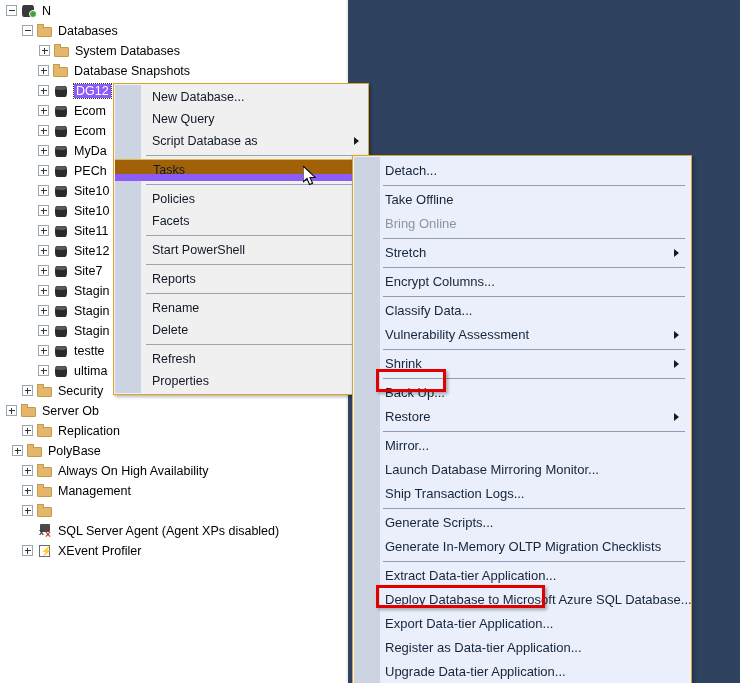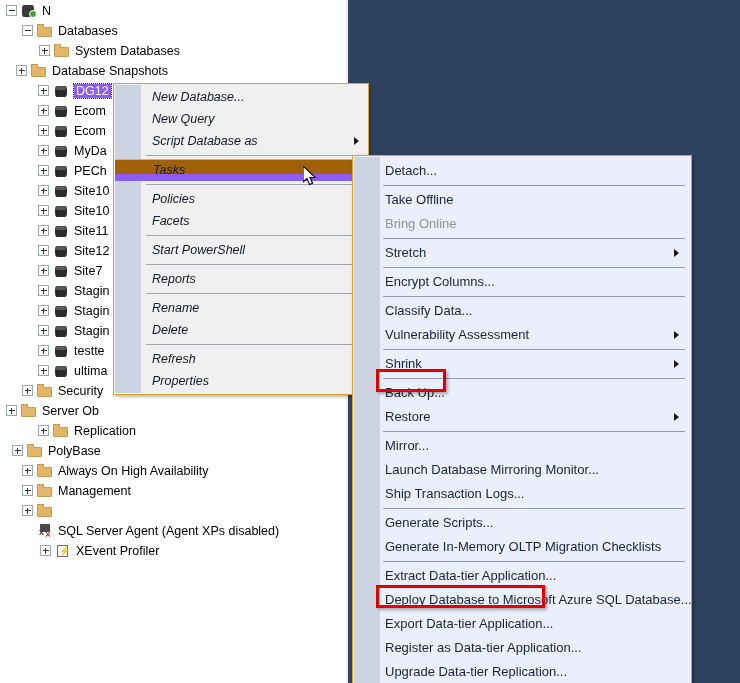--- a/index.html
+++ b/index.html
@@ -269,50 +269,50 @@
   }
 </style>
 </head>
 <body>
 
 <div id="tree-panel">
   <div id="tree-rows">
       <div class="tree-row" style="padding-left: 6px;"><span class="expander"></span><span class="ico server"></span><span class="tree-label">N</span></div>
       <div class="tree-row" style="padding-left: 22px;"><span class="expander"></span><span class="ico folder"></span><span class="tree-label">Databases</span></div>
       <div class="tree-row" style="padding-left: 20px; margin-left: 19px;"><span class="expander plus"></span><span class="ico folder"></span><span class="tree-label">System Databases</span></div>
-      <div class="tree-row" style="padding-left: 16px;"><span class="expander plus"></span><span class="ico folder"></span><span class="tree-label">Database Snapshots</span></div>
+      <div class="tree-row" style="padding-left: 38px;"><span class="expander plus"></span><span class="ico folder"></span><span class="tree-label">Database Snapshots</span></div>
       <div class="tree-row" style="padding-left: 38px;"><span class="expander plus"></span><span class="ico db"></span><span class="tree-label selected">DG12</span></div>
       <div class="tree-row" style="padding-left: 38px;"><span class="expander plus"></span><span class="ico db"></span><span class="tree-label">Ecom</span></div>
       <div class="tree-row" style="padding-left: 38px;"><span class="expander plus"></span><span class="ico db"></span><span class="tree-label">Ecom</span></div>
       <div class="tree-row" style="padding-left: 38px;"><span class="expander plus"></span><span class="ico db"></span><span class="tree-label">MyDa</span></div>
       <div class="tree-row" style="padding-left: 38px;"><span class="expander plus"></span><span class="ico db"></span><span class="tree-label">PECh</span></div>
       <div class="tree-row" style="padding-left: 38px;"><span class="expander plus"></span><span class="ico db"></span><span class="tree-label">Site10</span></div>
       <div class="tree-row" style="padding-left: 38px;"><span class="expander plus"></span><span class="ico db"></span><span class="tree-label">Site10</span></div>
       <div class="tree-row" style="padding-left: 38px;"><span class="expander plus"></span><span class="ico db"></span><span class="tree-label">Site11</span></div>
       <div class="tree-row" style="padding-left: 38px;"><span class="expander plus"></span><span class="ico db"></span><span class="tree-label">Site12</span></div>
       <div class="tree-row" style="padding-left: 38px;"><span class="expander plus"></span><span class="ico db"></span><span class="tree-label">Site7</span></div>
       <div class="tree-row" style="padding-left: 38px;"><span class="expander plus"></span><span class="ico db"></span><span class="tree-label">Stagin</span></div>
       <div class="tree-row" style="padding-left: 38px;"><span class="expander plus"></span><span class="ico db"></span><span class="tree-label">Stagin</span></div>
       <div class="tree-row" style="padding-left: 38px;"><span class="expander plus"></span><span class="ico db"></span><span class="tree-label">Stagin</span></div>
       <div class="tree-row" style="padding-left: 38px;"><span class="expander plus"></span><span class="ico db"></span><span class="tree-label">testte</span></div>
       <div class="tree-row" style="padding-left: 38px;"><span class="expander plus"></span><span class="ico db"></span><span class="tree-label">ultima</span></div>
       <div class="tree-row" style="padding-left: 22px;"><span class="expander plus"></span><span class="ico folder"></span><span class="tree-label">Security</span></div>
       <div class="tree-row" style="padding-left: 6px;"><span class="expander plus"></span><span class="ico folder"></span><span class="tree-label">Server Ob</span></div>
-      <div class="tree-row" style="padding-left: 38px;"><span class="expander plus"></span><span class="ico folder"></span><span class="tree-label">Replication</span></div>
+      <div class="tree-row" style="padding-left: 22px;"><span class="expander plus"></span><span class="ico folder"></span><span class="tree-label">Replication</span></div>
       <div class="tree-row" style="padding-left: 12px;"><span class="expander plus"></span><span class="ico folder"></span><span class="tree-label">PolyBase</span></div>
       <div class="tree-row" style="padding-left: 22px;"><span class="expander plus"></span><span class="ico folder"></span><span class="tree-label">Always On High Availability</span></div>
       <div class="tree-row" style="padding-left: 22px;"><span class="expander plus"></span><span class="ico folder"></span><span class="tree-label">Management</span></div>
       <div class="tree-row" style="padding-left: 22px;"><span class="expander plus"></span><span class="ico folder"></span></div>
       <div class="tree-row" style="padding-left: 22px;"><span class="expander hidden"></span><span class="ico agent"><span class="badge">×</span></span><span class="tree-label">SQL Server Agent (Agent XPs disabled)</span></div>
-      <div class="tree-row" style="padding-left: 40px;"><span class="expander plus"></span><span class="ico xevent"></span><span class="tree-label">XEvent Profiler</span></div>
+      <div class="tree-row" style="padding-left: 22px;"><span class="expander plus"></span><span class="ico xevent"></span><span class="tree-label">XEvent Profiler</span></div>
     </div>
   <div class="scroll-gutter"></div>
 </div>
 
-<div class="ctx-menu" id="ctx-menu" style="left:113px; top:83px; width:256px;font-style:italic;">
+<div class="ctx-menu" id="ctx-menu" style="left:113px; top:83px; width:256px;">
   <div class="gutter"></div>
   <div id="ctx-items">
       <div class="menu-item"><span>New Database...</span></div>
       <div class="menu-item"><span>New Query</span></div>
       <div class="menu-item"><span>Script Database as</span><span class="arrow"></span></div>
       <div class="menu-sep"></div>
       <div class="menu-item highlight"><span>Tasks</span><span class="arrow"></span></div>
       <div class="menu-sep"></div>
       <div class="menu-item"><span>Policies</span><span class="arrow"></span></div>
       <div class="menu-item"><span>Facets</span></div>
@@ -353,21 +353,21 @@
       <div class="menu-item"><span>Launch Database Mirroring Monitor...</span></div>
       <div class="menu-item"><span>Ship Transaction Logs...</span></div>
       <div class="menu-sep"></div>
       <div class="menu-item"><span>Generate Scripts...</span></div>
       <div class="menu-item"><span>Generate In-Memory OLTP Migration Checklists</span></div>
       <div class="menu-sep"></div>
       <div class="menu-item"><span>Extract Data-tier Application...</span></div>
       <div class="menu-item"><span>Deploy Database to Microsoft Azure SQL Database...</span></div>
       <div class="menu-item"><span>Export Data-tier Application...</span></div>
       <div class="menu-item"><span>Register as Data-tier Application...</span></div>
-      <div class="menu-item"><span>Upgrade Data-tier Replication...</span></div>
+      <div class="menu-item"><span>Upgrade Data-tier Application...</span></div>
     </div>
 </div>
 
 <div class="redbox" style="left:376px; top:369px; width:70px; height:23px;"></div>
 <div class="redbox" style="left:376px; top:585px; width:169px; height:23px;"></div>
 
 <div id="cursor">
   <svg width="16" height="22" viewBox="0 0 16 22">
     <polygon points="0,0 0,16 4,12.5 6.6,18.6 9.6,17.3 7,11.4 12,11.2" fill="#ffffff" stroke="#000000" stroke-width="1.1"></polygon>
   </svg>

